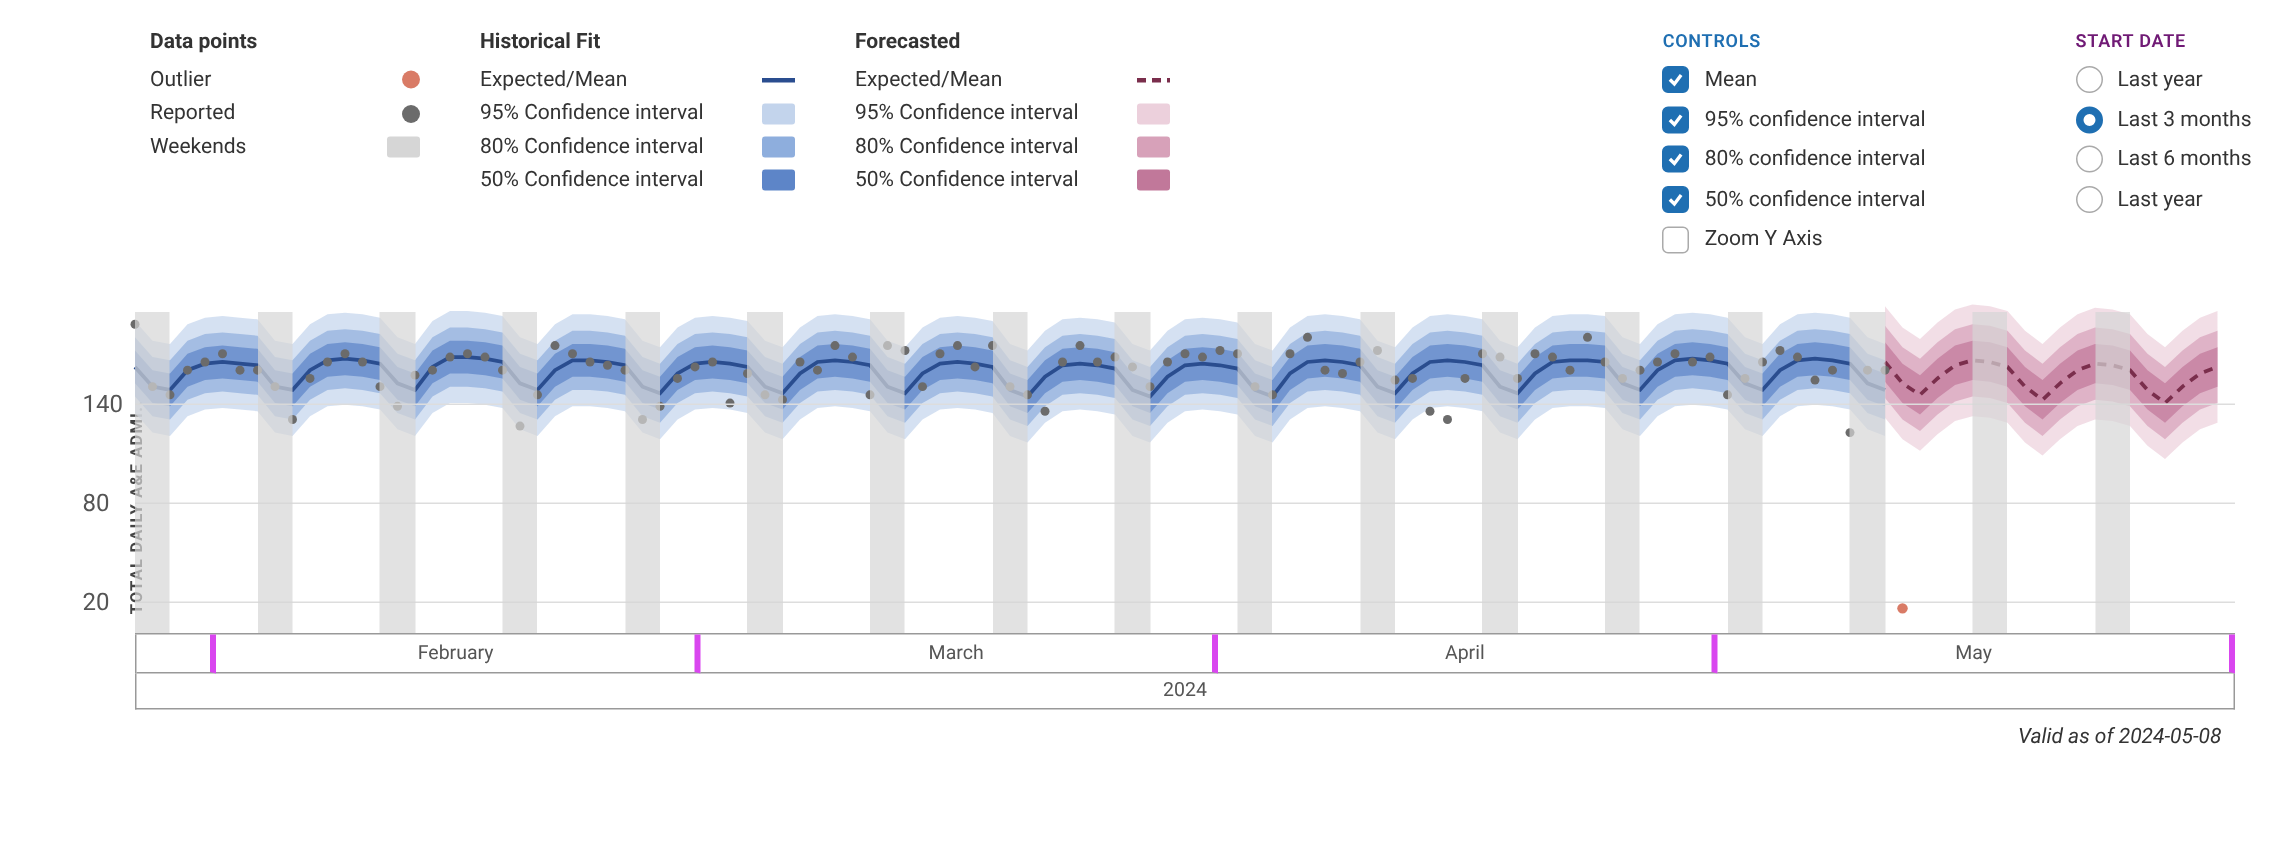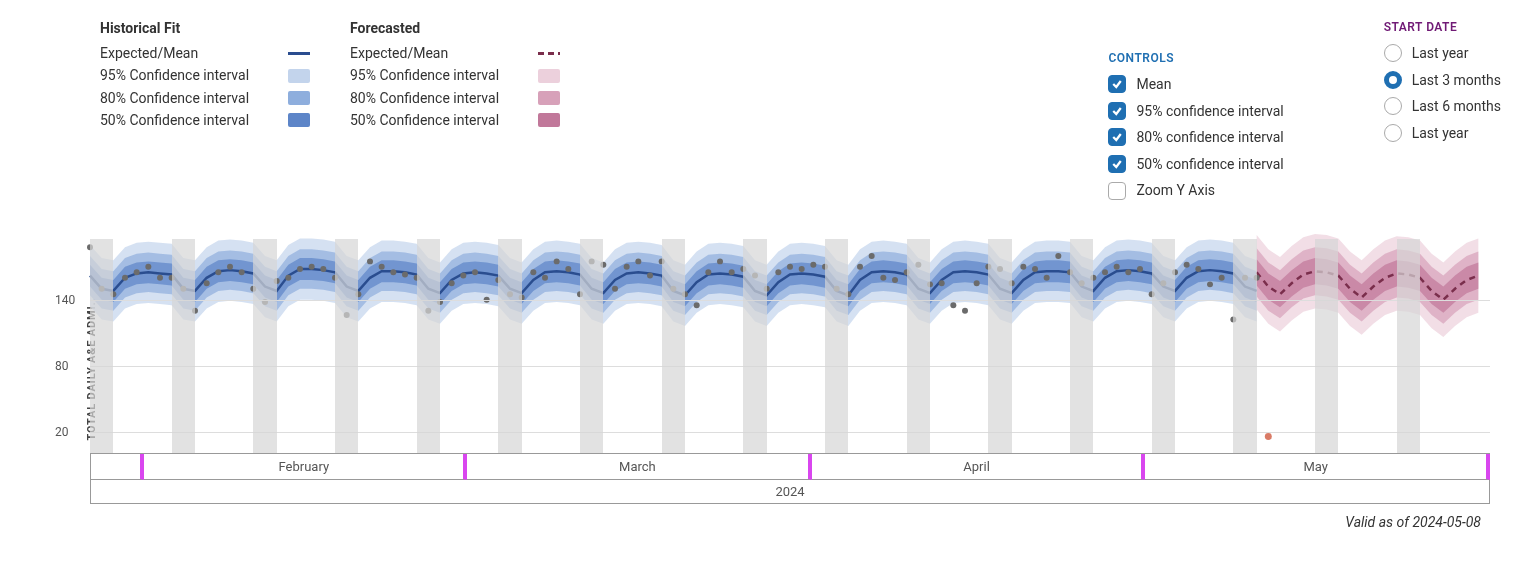--- a/index.html
+++ b/index.html
@@ -34,21 +34,21 @@
     line-height: 1.6;
   }
   .legend-item.wide { min-width: 210px; }
   .swatch { width: 22px; height: 14px; display:inline-block; border-radius: 2px; }
   .swatch.dot { width: 12px; height: 12px; border-radius: 50%; }
   .swatch.line { height: 3px; border-radius: 0; }
   .swatch.dashed {
     height: 3px; border-radius:0;
     background: repeating-linear-gradient(to right, #7a2e4c 0 6px, transparent 6px 10px);
   }
-  .controls { margin-left: auto; margin-right: 60px; margin-top: 31px; }
+  .controls { margin-left: auto; margin-right: 60px; }
   .controls-title {
     font-size: 12px;
     letter-spacing: 0.5px;
     color: #1f6fb2;
     font-weight: 600;
     margin-bottom: 6px;
   }
   .startdate-title {
     font-size: 12px;
     letter-spacing: 0.5px;
@@ -111,21 +111,21 @@
     border-bottom: 1px solid #999;
   }
   .gridline {
     position: absolute;
     left: 0; right: 0;
     border-top: 1px solid #ddd;
   }
   .ytick {
     position: absolute;
     left: -35px;
-    font-size: 12px;
+    font-size: 16px;
     color: #555;
     transform: translateY(-50%);
   }
   .weekend-band {
     position: absolute;
     top: 5px; bottom: 0;
     background: #d6d6d6;
     opacity: 0.7;
   }
   .x-axis {
@@ -170,20 +170,35 @@
     left: 0; top: 0;
     width: 100%; height: 100%;
     overflow: visible;
   }
 </style>
 </head>
 <body>
 
 <div class="top-row">
 
+  <div class="legend-group">
+    <div class="legend-title">Data points</div>
+    <div class="legend-item">
+        <span>Outlier</span>
+        <span class="swatch dot" style="background:#d97b66"></span>
+      </div>
+    <div class="legend-item">
+        <span>Reported</span>
+        <span class="swatch dot" style="background:#6b6b6b"></span>
+      </div>
+    <div class="legend-item">
+        <span>Weekends</span>
+        <span class="swatch" style="background:#d6d6d6"></span>
+      </div>
+  </div>
 
   <div class="legend-group">
     <div class="legend-title">Historical Fit</div>
     <div class="legend-item wide">
         <span>Expected/Mean</span>
         <span class="swatch line" style="background:#2a4d8f"></span>
       </div>
     <div class="legend-item wide">
         <span>95% Confidence interval</span>
         <span class="swatch" style="background:#c3d4ec"></span>

